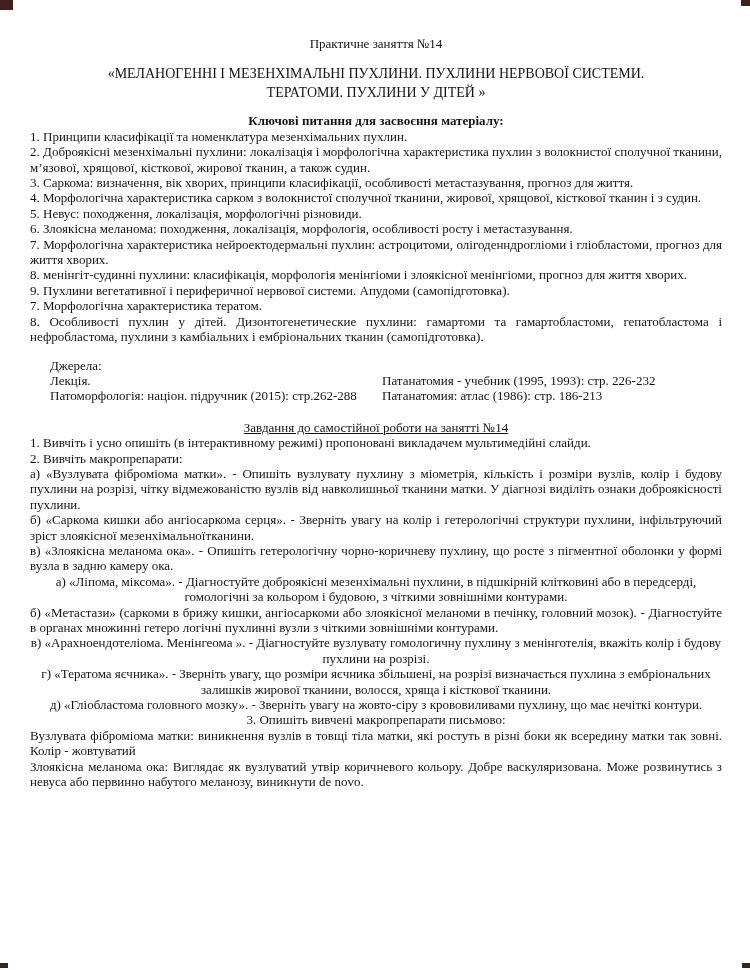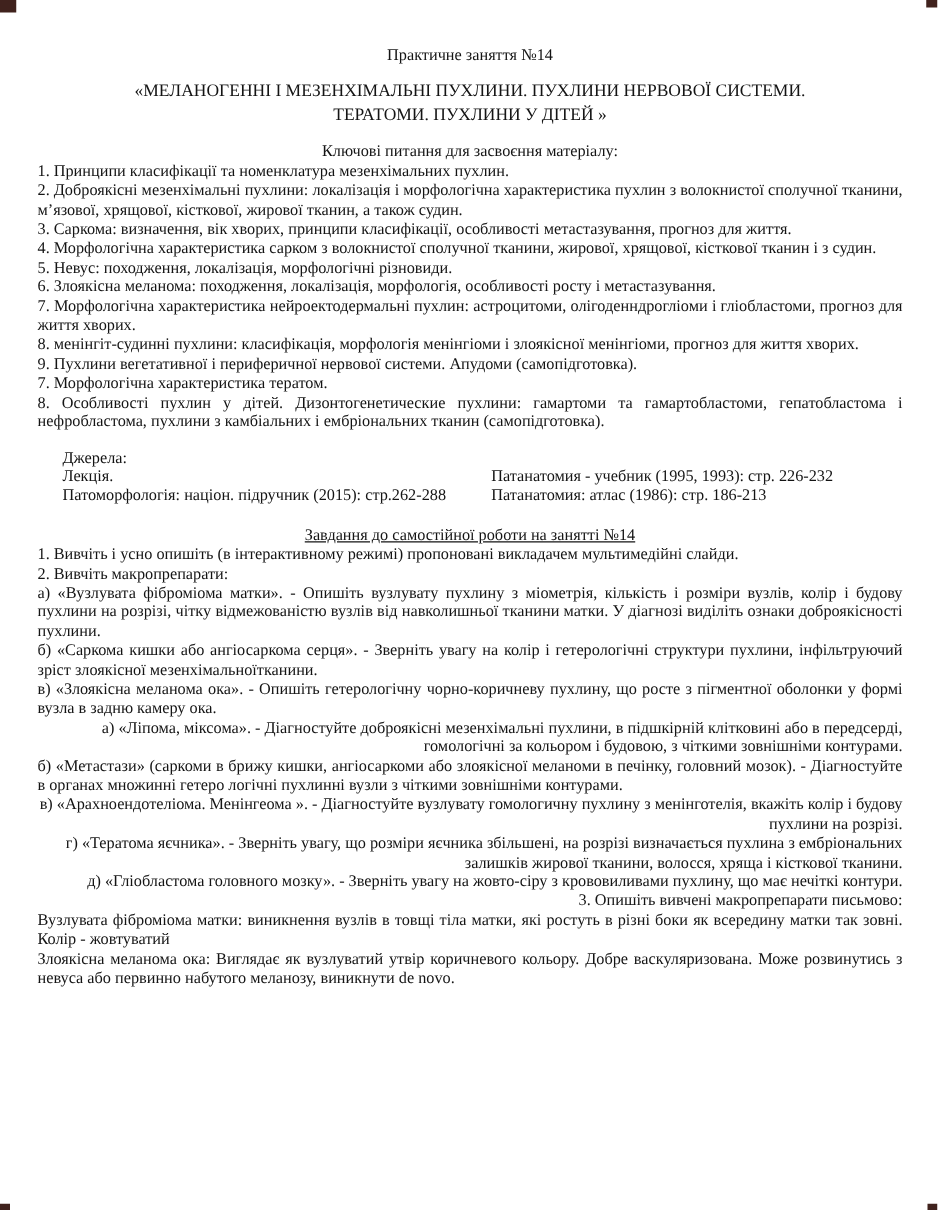--- a/index.html
+++ b/index.html
@@ -24,30 +24,30 @@
     box-sizing:border-box;
   }
   .center{text-align:center;}
   .lesson-title{margin:0 0 13px 0;}
   .main-title{
     margin:0 0 11px 0;
     padding:0 46px;
     font-weight:normal;
     font-size:14px;line-height:19px;
   }
-  .kq-heading{margin:0;}
+  .kq-heading{margin:0;font-weight:bold;}
   p.para{margin:0;text-align:justify;font-family:Liberation Serif, serif;}
-  p.para-left{margin:0;text-align:right;}
+  p.para-left{margin:0;text-align:center;}
   .sources{
     margin:13px 0 0 20px;
   }
   .src-row{
     display:grid;
     grid-template-columns:332px auto;
-    column-gap:11px;
+    column-gap:0;
   }
   .tasks-heading{margin:16px 0 0 0;text-decoration:underline;}
   .mt-line{margin-top:16px;}
   .corner{
     position:absolute;
     background:var(--corner);
   }
   .corner.tl{left:0;top:0;width:13px;height:10px;}
   .corner.tr{right:0;top:0;width:9px;height:6px;}
   .corner.bl{left:0;bottom:2px;width:8px;height:5px;}

